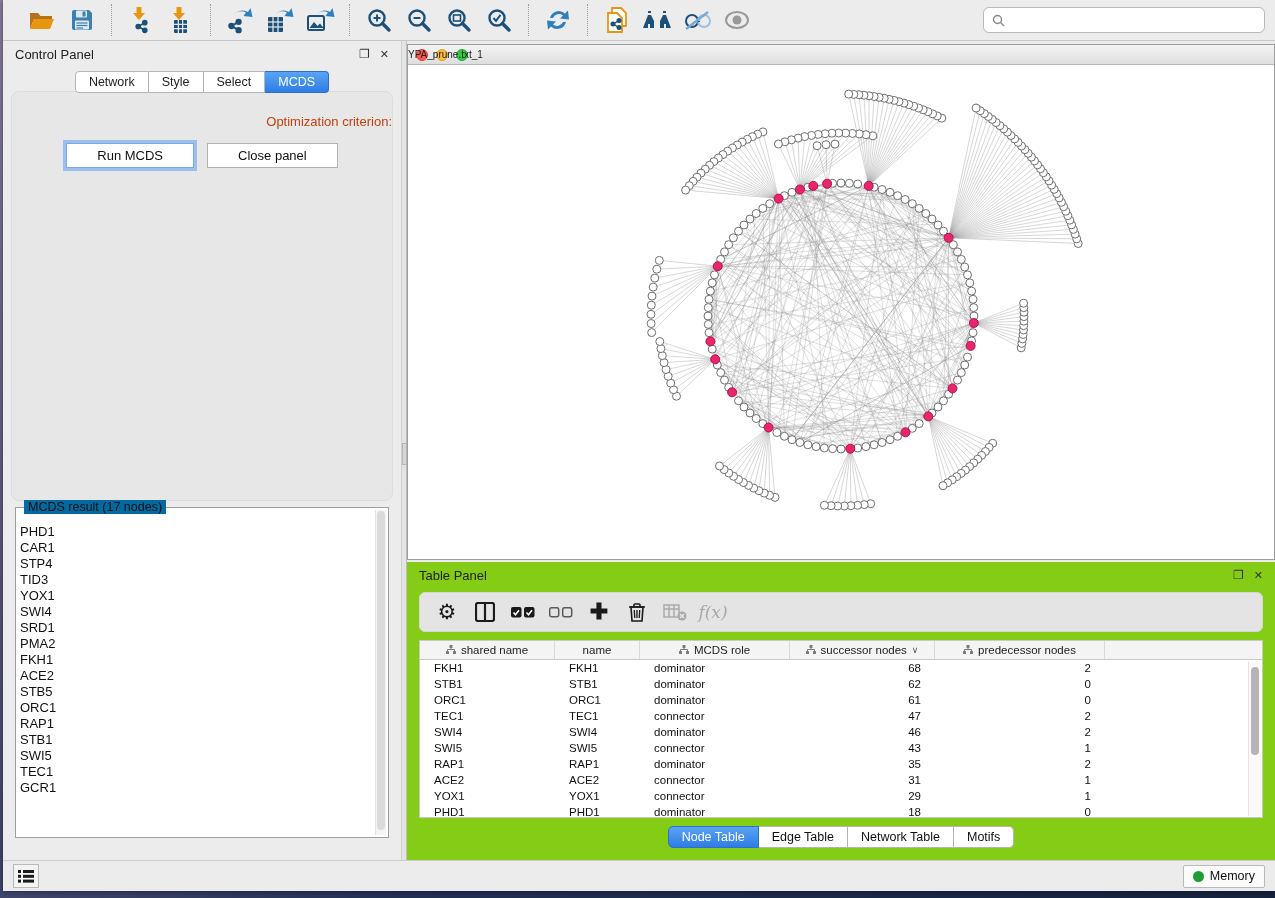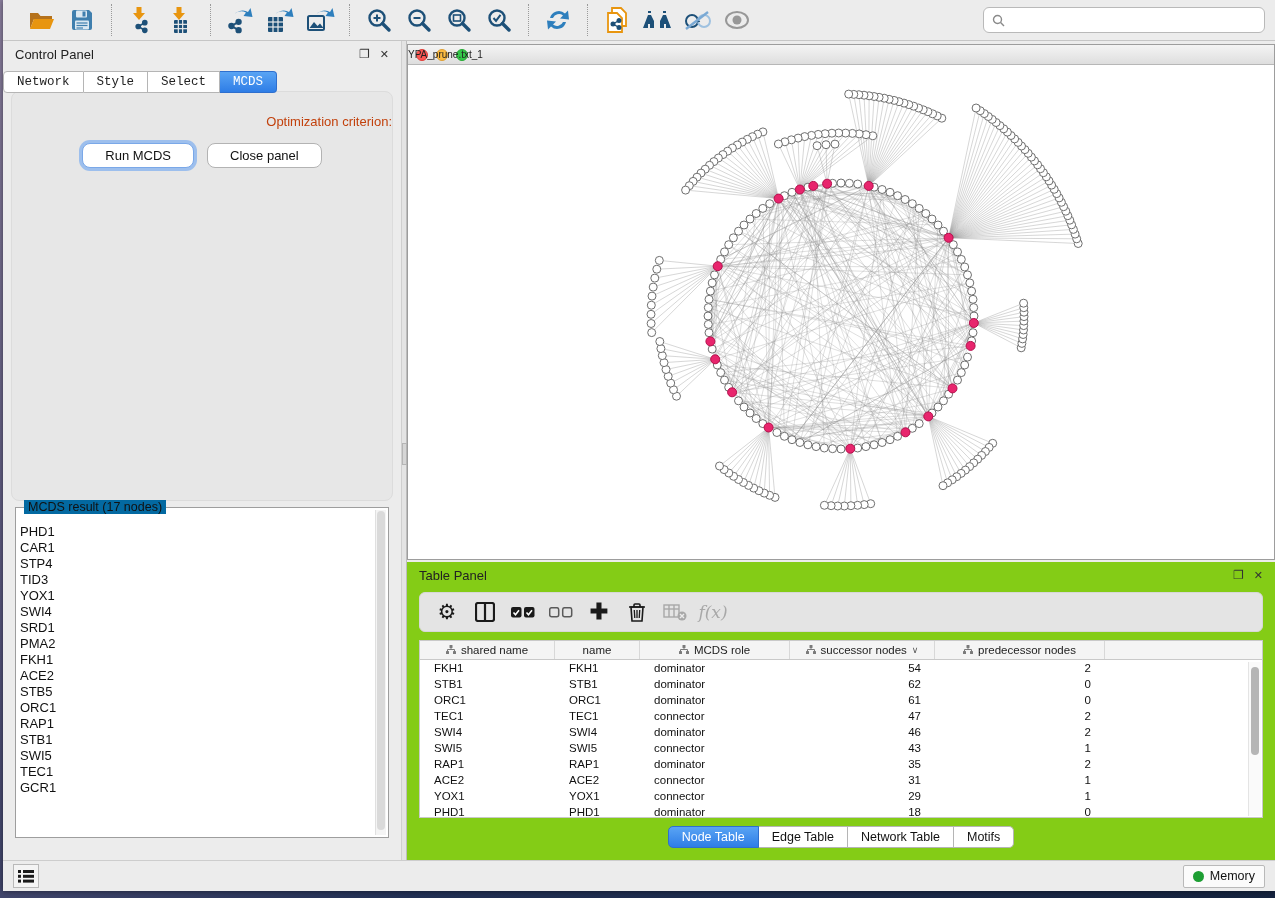--- a/index.html
+++ b/index.html
@@ -19,33 +19,33 @@
   #quick-search { margin-left:auto; width:282px; height:26px; background:#fff; border:1px solid #b9b9b9; border-radius:6px; display:flex; align-items:center; padding:0 8px; }
   #quick-search input { border:none; outline:none; flex:1; font-size:12px; background:transparent; margin-left:6px; }
 
   
   #control-panel { position:absolute; left:0; top:41px; width:398px; bottom:31px; background:#ececec; }
   .panel-titlebar { height:26px; display:flex; align-items:center; padding:0 12px; font-size:13px; color:#222; }
   .panel-titlebar .spacer { flex:1; }
   .wm-btn { font-size:11px; color:#333; margin-left:10px; cursor:pointer; line-height:1; }
   .wm-float { font-size:12px; }
 
-  #cp-tabs { position:absolute; left:0; right:0; top:30px; display:flex; justify-content:flex-start; z-index:3;font-family:Liberation Mono, monospace; }
+  #cp-tabs { position:absolute; left:0; right:0; top:30px; display:flex; justify-content:center; z-index:3; }
   .cp-tab { font-size:12.5px; padding:3px 13px; background:#fff; border:1px solid #b5b5b5; border-left:none; color:#222; cursor:pointer; }
   .cp-tab:first-child { border-left:1px solid #b5b5b5; border-radius:4px 0 0 4px; }
   .cp-tab:last-child { border-radius:0 4px 4px 0; }
   .cp-tab.active { background:linear-gradient(#59a4f4,#2e7de6); border-color:#2e6fce; color:#fff; }
 
   #cp-box { position:absolute; left:8px; right:8px; top:50px; height:410px; background:#e7e7e7; border-radius:8px; border:1px solid #dcdcdc; }
   #opt-label { text-align:right; margin-top:22px; font-size:13px; color:#c2410c; }
   #criterion { margin:12px auto 0; width:312px; height:23px; background:#fff; border:1px solid #b3b3b3; border-radius:4px; display:flex; align-items:center; cursor:pointer; }
   #criterion .val { flex:1; font-size:12.5px; padding-left:9px; color:#111; white-space:nowrap; }
   #criterion .stepper { width:19px; height:21px; margin-right:1px; background:linear-gradient(#6db1f7,#2e7de6); border-radius:3px; color:#fff; display:flex; flex-direction:column; align-items:center; justify-content:center; font-size:6.5px; line-height:5px; }
   #cp-buttons { display:flex; justify-content:center; gap:13px; margin-top:14px; }
-  .cp-btn { font-size:13px; padding:4px 22px; background:#fff; border:1px solid #b3b3b3; border-radius:8px; color:#111; cursor:pointer; }
+  .cp-btn { font-size:13px; padding:4px 30px; background:#fff; border:1px solid #b3b3b3; border-radius:0; color:#111; cursor:pointer; }
   .cp-btn.focused { box-shadow:0 0 0 3px rgba(116,169,240,.65); border-color:#7aa8e8; }
 
   #mcds-result { position:absolute; left:12px; right:12px; top:466px; bottom:22px; border:1px solid #9e9e9e; background:#fff; }
   #mcds-result .legend { position:absolute; top:-8px; left:8px; background:#0369a1; padding:0 4px; font-size:12.5px; color:#111; }
   #mcds-list { position:absolute; inset:4px 14px 2px 4px; overflow:hidden; font-size:13px; line-height:16px; color:#111; padding-top:12px; }
   #mcds-scroll { position:absolute; top:2px; bottom:2px; right:2px; width:11px; background:#f4f4f4; border-left:1px solid #e0e0e0; }
   #mcds-scroll .thumb { position:absolute; top:1px; left:1px; right:1px; height:98%; border-radius:5px; background:#dadada; }
 
   
   #v-splitter { position:absolute; left:398px; top:41px; bottom:31px; width:6px; background:#e4e4e4; border-left:1px solid #cfcfcf; border-right:1px solid #bdbdbd; }
@@ -1170,21 +1170,21 @@
                 <path d="M5 3 v1.5 M1.5 6 v-1.5 h7 v1.5" fill="none" stroke="#7a7a7a" stroke-width="1"></path>
               </svg></span>
             <span>predecessor nodes</span>
           </div>
         </div>
       <div class="tbody" id="tp-body">
           <div class="tr">
             <div class="td" style="width: 135px;">FKH1</div>
             <div class="td" style="width: 85px;">FKH1</div>
             <div class="td" style="width: 150px;">dominator</div>
-            <div class="td num" style="width: 145px;">54</div>
+            <div class="td num" style="width: 145px;">68</div>
             <div class="td num" style="width: 170px;">2</div>
           </div>
           <div class="tr">
             <div class="td" style="width: 135px;">STB1</div>
             <div class="td" style="width: 85px;">STB1</div>
             <div class="td" style="width: 150px;">dominator</div>
             <div class="td num" style="width: 145px;">62</div>
             <div class="td num" style="width: 170px;">0</div>
           </div>
           <div class="tr">

